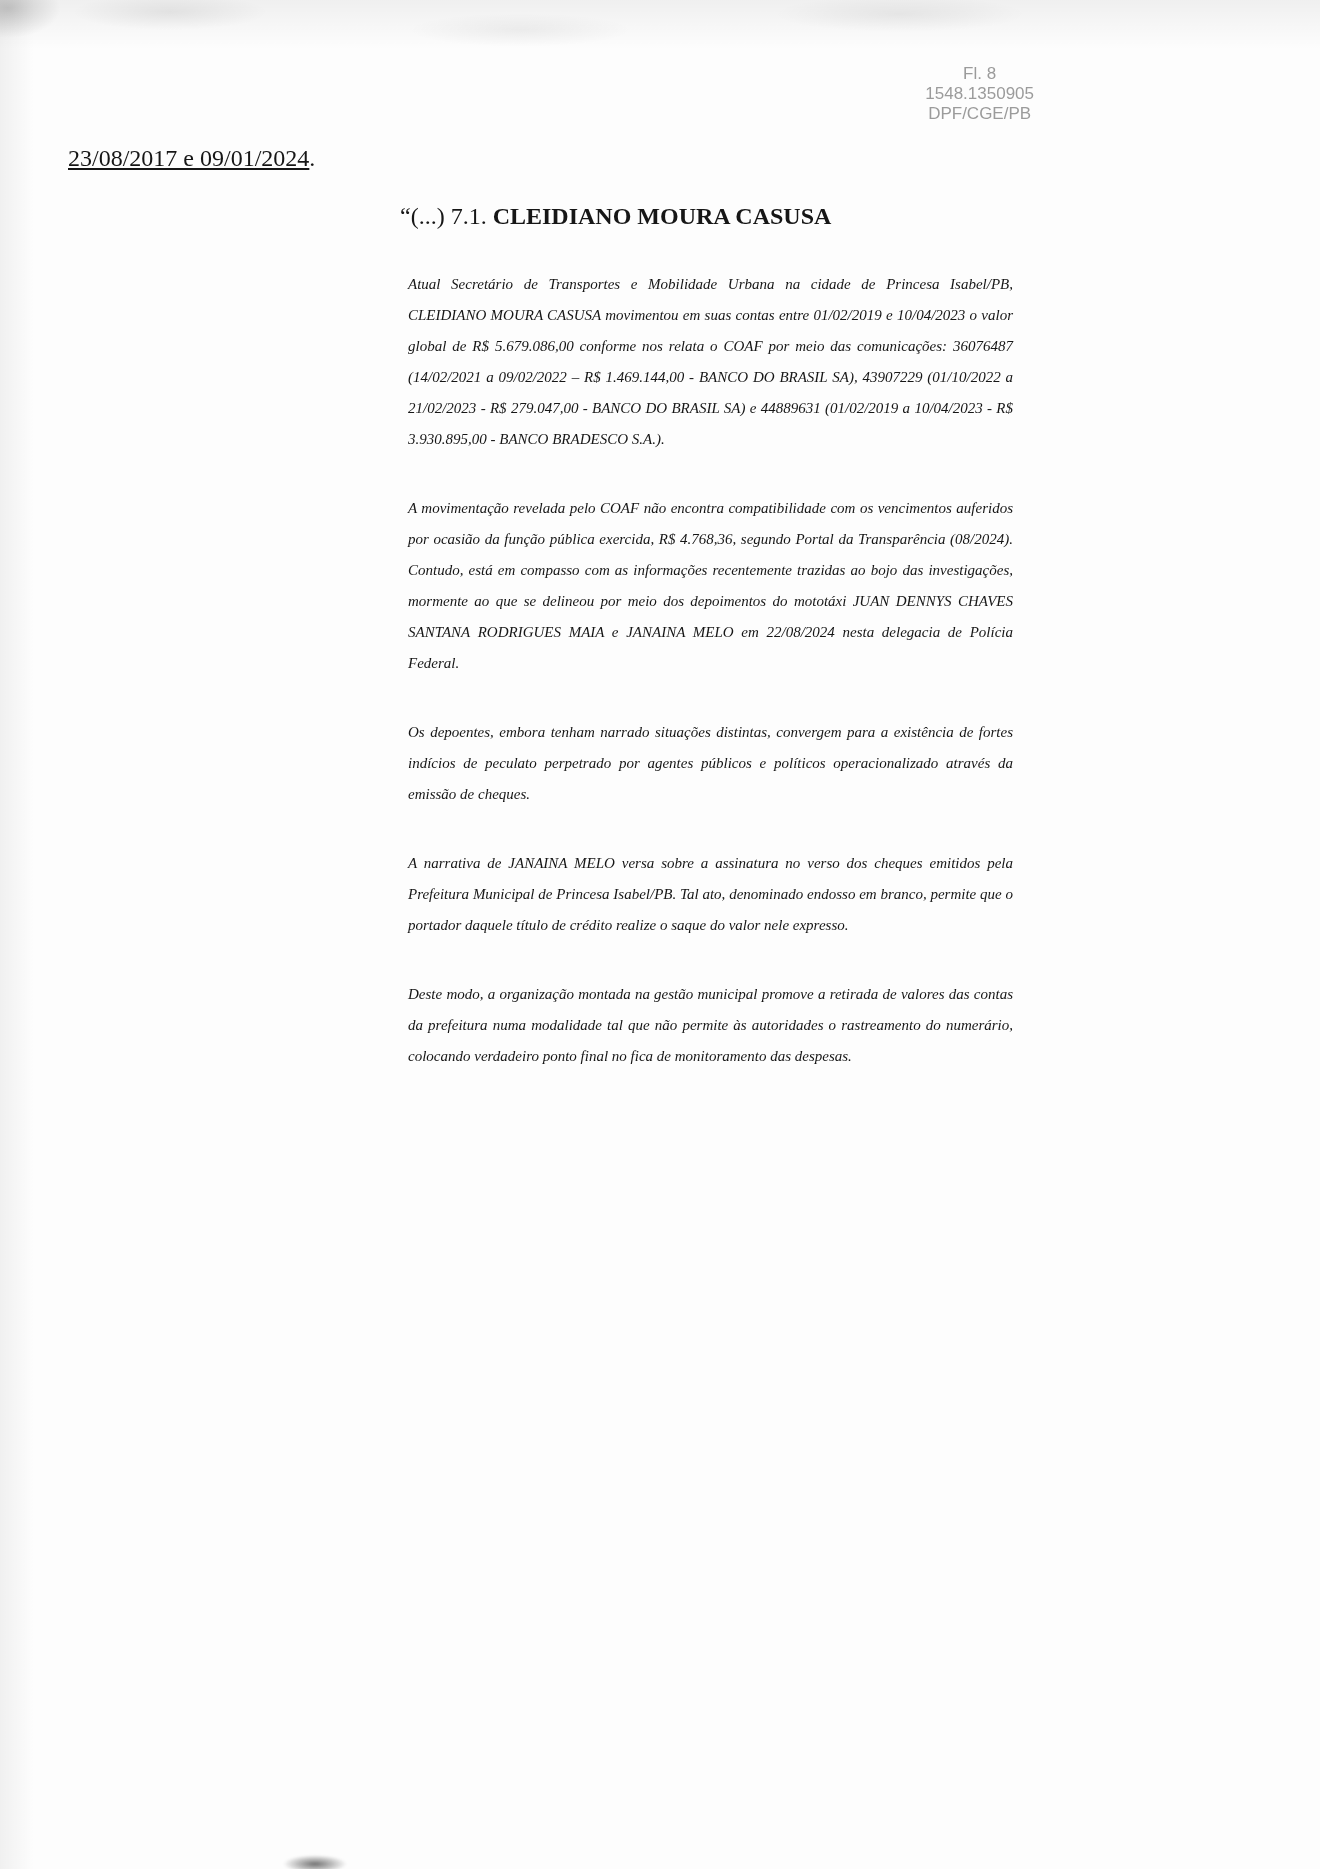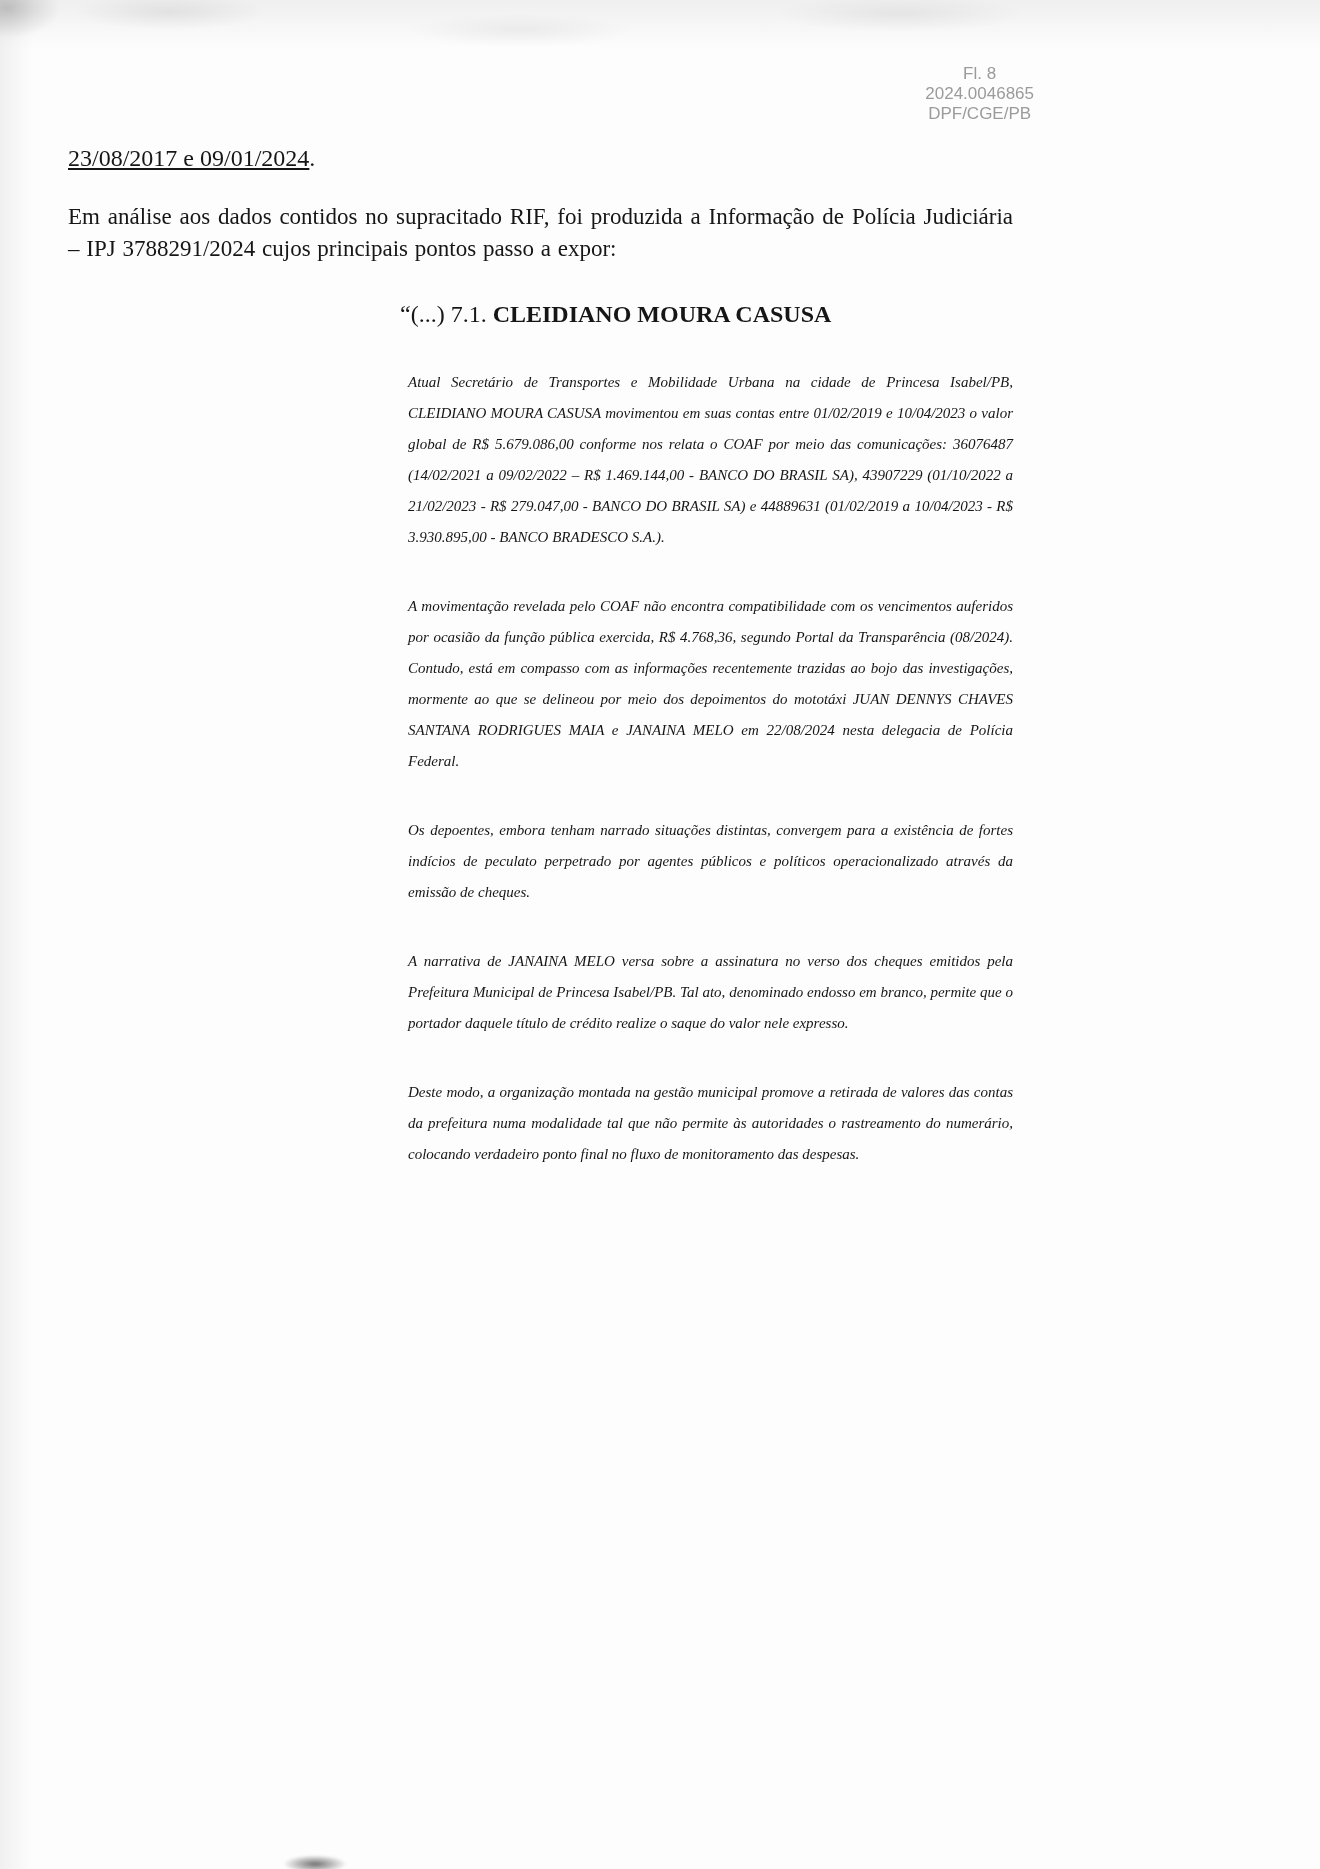--- a/index.html
+++ b/index.html
@@ -93,40 +93,39 @@
 </head>
 <body>
 
 <div class="scan-top-band"></div>
 <div class="scan-left-edge"></div>
 <div class="scan-corner"></div>
 <div class="scan-smudge"></div>
 
 <div class="doc-header">
   <div>Fl. 8</div>
-  <div>2024.0046865</div>
+  <div>1548.1350905</div>
   <div>DPF/CGE/PB</div>
 </div>
 
 <div class="content">
 
   <p class="dates-line"><span class="underlined">23/08/2017 e 09/01/2024</span><span>.</span></p>
 
-  <p class="intro-paragraph">Em análise aos dados contidos no supracitado RIF, foi produzida a Informação de Polícia Judiciária – IPJ 3788291/2024 cujos principais pontos passo a expor:</p>
 
   <div class="quote-block">
 
     <p class="quote-heading"><span>“(...) 7.1. </span><span class="bold-name">CLEIDIANO MOURA CASUSA</span></p>
 
     <p class="quote-paragraph">Atual Secretário de Transportes e Mobilidade Urbana na cidade de Princesa Isabel/PB, CLEIDIANO MOURA CASUSA movimentou em suas contas entre 01/02/2019 e 10/04/2023 o valor global de R$ 5.679.086,00 conforme nos relata o COAF por meio das comunicações: 36076487 (14/02/2021 a 09/02/2022 – R$ 1.469.144,00 - BANCO DO BRASIL SA), 43907229 (01/10/2022 a 21/02/2023 - R$ 279.047,00 - BANCO DO BRASIL SA) e 44889631 (01/02/2019 a 10/04/2023 - R$ 3.930.895,00 - BANCO BRADESCO S.A.).</p>
 
 
     <p class="quote-paragraph">A movimentação revelada pelo COAF não encontra compatibilidade com os vencimentos auferidos por ocasião da função pública exercida, R$ 4.768,36, segundo Portal da Transparência (08/2024). Contudo, está em compasso com as informações recentemente trazidas ao bojo das investigações, mormente ao que se delineou por meio dos depoimentos do mototáxi JUAN DENNYS CHAVES SANTANA RODRIGUES MAIA e JANAINA MELO em 22/08/2024 nesta delegacia de Polícia Federal.</p>
 
     <p class="quote-paragraph">Os depoentes, embora tenham narrado situações distintas, convergem para a existência de fortes indícios de peculato perpetrado por agentes públicos e políticos operacionalizado através da emissão de cheques.</p>
 
     <p class="quote-paragraph">A narrativa de JANAINA MELO versa sobre a assinatura no verso dos cheques emitidos pela Prefeitura Municipal de Princesa Isabel/PB. Tal ato, denominado endosso em branco, permite que o portador daquele título de crédito realize o saque do valor nele expresso.</p>
 
-    <p class="quote-paragraph">Deste modo, a organização montada na gestão municipal promove a retirada de valores das contas da prefeitura numa modalidade tal que não permite às autoridades o rastreamento do numerário, colocando verdadeiro ponto final no fluxo de monitoramento das despesas.</p>
+    <p class="quote-paragraph">Deste modo, a organização montada na gestão municipal promove a retirada de valores das contas da prefeitura numa modalidade tal que não permite às autoridades o rastreamento do numerário, colocando verdadeiro ponto final no fica de monitoramento das despesas.</p>
 
 
   </div>
 </div>
 
 </body></html>

